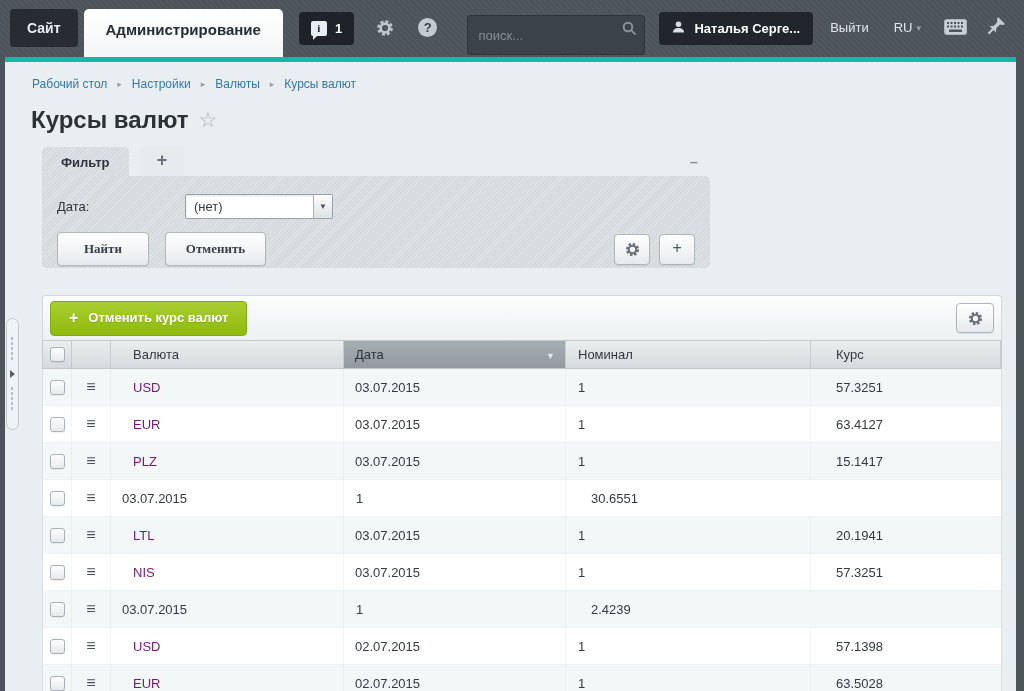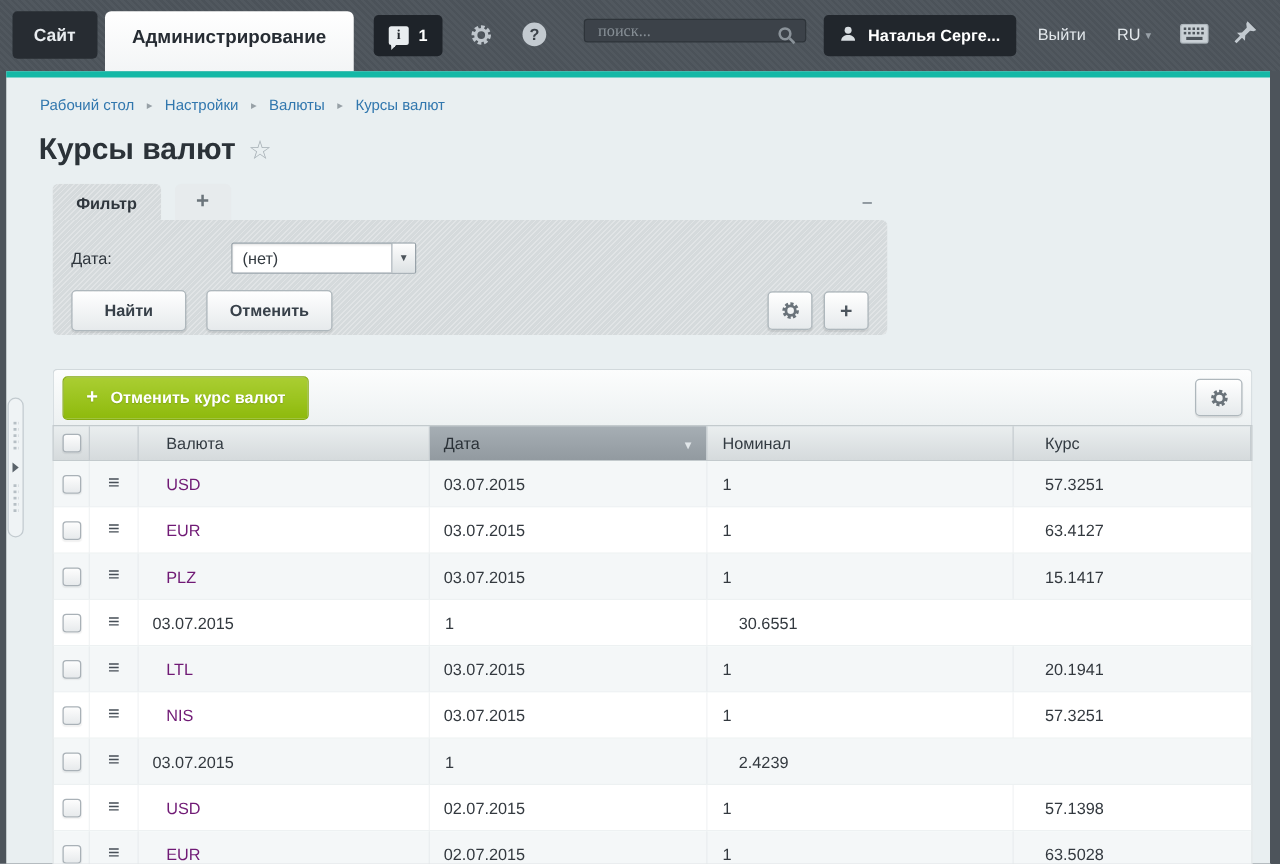--- a/index.html
+++ b/index.html
@@ -20,22 +20,22 @@
     color:#22272d; font-weight:bold; font-size:11px; line-height:15px; text-align:center;
     font-family:"Liberation Serif", serif; }
   .notif-i::after { content:""; position:absolute; left:2px; bottom:-4px;
     border:3px solid transparent; border-top-color:#e9edf0; border-left-color:#e9edf0; }
   .notif-count { color:#fff; font-weight:bold; font-size:13px; }
   .top-icon { cursor:pointer; }
   .gear-top { margin:18px 0 0 21px; }
   .help-circle { margin:18px 0 0 23px; width:19px; height:19px; border-radius:50%; background:#c3cad0;
     color:#3a4148; font-weight:bold; font-size:13px; line-height:19px; text-align:center; }
   .search-wrap { position:relative; margin:15px 0 0 auto; }
-  .search-input { width:178px; height:19px; background:#3c4249; border:1px solid #2e343a; border-radius:3px;
-    color:#22c55e; padding:0 30px 0 10px; font-size:13px; font-family:Liberation Serif, serif; outline:none; }
+  .search-input { width:178px; height:40px; background:#3c4249; border:1px solid #2e343a; border-radius:3px;
+    color:#22c55e; padding:0 30px 0 10px; font-size:13px; font-family:Liberation Sans, sans-serif; outline:none; }
   .search-input::placeholder { color:#878f96; }
   .search-icon { position:absolute; right:8px; top:6px; }
   .user-chip { margin:12px 0 0 14px; height:33px; background:#21262c; border-radius:4px; padding:0 13px;
     display:flex; align-items:center; gap:9px; color:#fff; font-weight:bold; font-size:13px; cursor:pointer; }
   .logout { margin:20px 0 0 17px; color:#e2e7eb; font-size:13px; cursor:pointer; text-decoration:none; }
   .lang { margin:20px 0 0 25px; color:#e2e7eb; font-size:13px; cursor:pointer; display:flex; align-items:center; gap:4px; }
   .lang .caret { color:#99a1a8; font-size:9px; }
   .kb-wrap { margin:19px 0 0 23px; } .pin-wrap { margin:16px 18px 0 19px; }
 
   
@@ -72,21 +72,21 @@
   .f-row1 { display:flex; align-items:center; }
   .f-label { width:128px; font-size:13px; color:#2e353c; }
   .selectbox { display:flex; width:148px; height:25px; border:1px solid #98a2a9; border-radius:2px;
     background:#fff; box-shadow:inset 0 1px 2px rgba(0,0,0,.12); cursor:pointer; }
   .sel-text { flex:1; padding:4px 0 0 8px; font-size:13px; color:#333a40; }
   .sel-btn { width:19px; background:linear-gradient(#fdfdfd,#dde2e4); border-left:1px solid #aab3b9;
     display:flex; align-items:center; justify-content:center; color:#4c545b; font-size:8px; }
   .f-row2 { margin-top:13px; display:flex; align-items:center; }
   .btn { background:linear-gradient(#ffffff,#e6eaec); border:1px solid #aeb7bc; border-radius:4px;
     font-size:13px; font-weight:bold; color:#374049; box-shadow:0 1px 1px rgba(0,0,0,.09);
-    text-align:center; cursor:pointer; font-family:Liberation Sans, sans-serif; }
+    text-align:center; cursor:pointer; font-family:Liberation Serif, serif; }
   .btn-find { width:92px; padding:8px 0; }
   .btn-cancel { width:101px; padding:8px 0; margin-left:16px; }
   .f-right { margin-left:auto; display:flex; gap:9px; }
   .icon-btn { width:36px; height:31px; display:flex; align-items:center; justify-content:center; padding:0; }
   .plus-glyph { font-size:17px; font-weight:bold; color:#4d565e; }
 
   
   .grid-wrap { margin:27px 14px 0 37px; width:960px; }
   .grid-toolbar { height:45px; background:linear-gradient(#fcfdfd,#edf1f2); border:1px solid #d2d9dc;
     border-bottom:none; border-radius:4px 4px 0 0; display:flex; align-items:center; padding:0 7px; }

